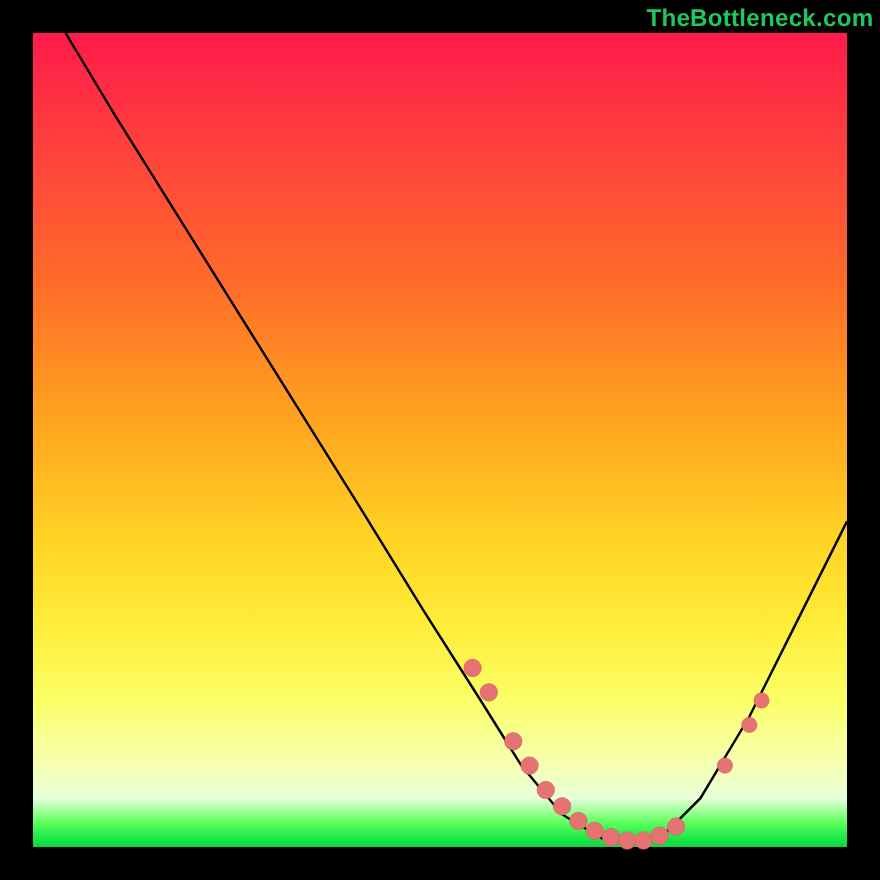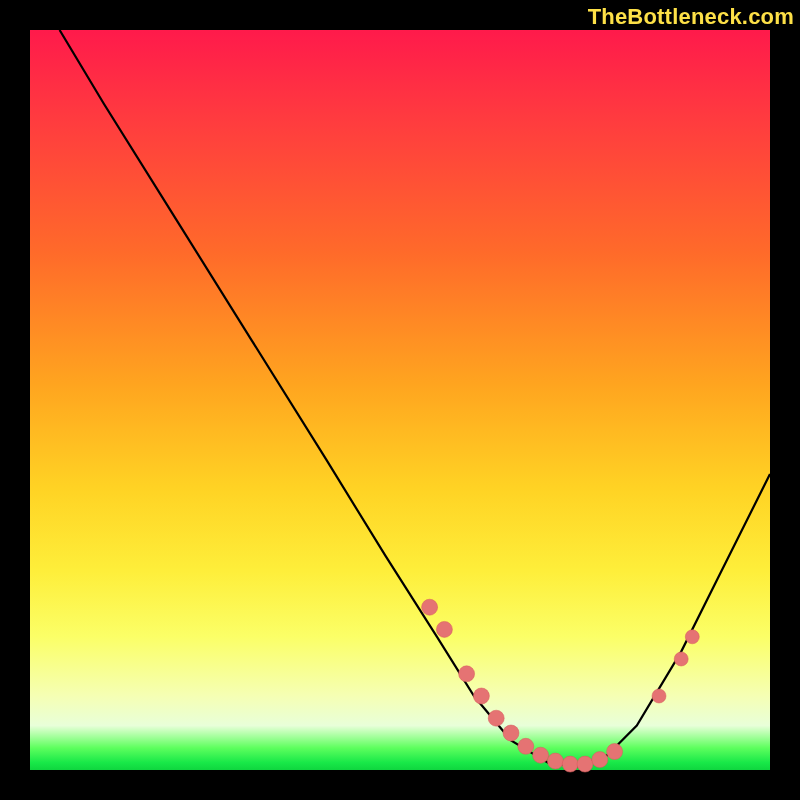--- a/index.html
+++ b/index.html
@@ -41,21 +41,21 @@
       #18e848 99%,
       #0fd63f 100%
     );
   }
   .watermark {
     position: absolute;
     top: 4px;
     right: 6px;
     font-size: 22px;
     font-weight: 600;
-    color: #fde047;
+    color: #22c55e;
     letter-spacing: 0.2px;
   }
   svg.curve {
     position: absolute;
     top: 0;
     left: 0;
     width: 740px;
     height: 740px;
     overflow: visible;
   }

